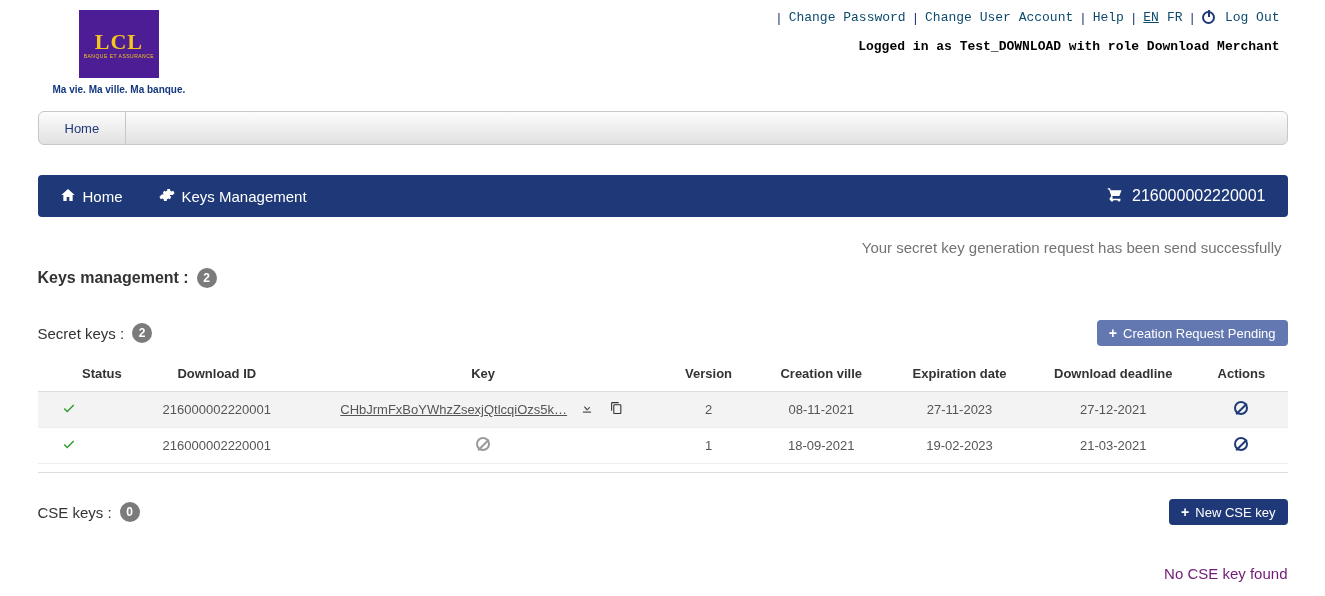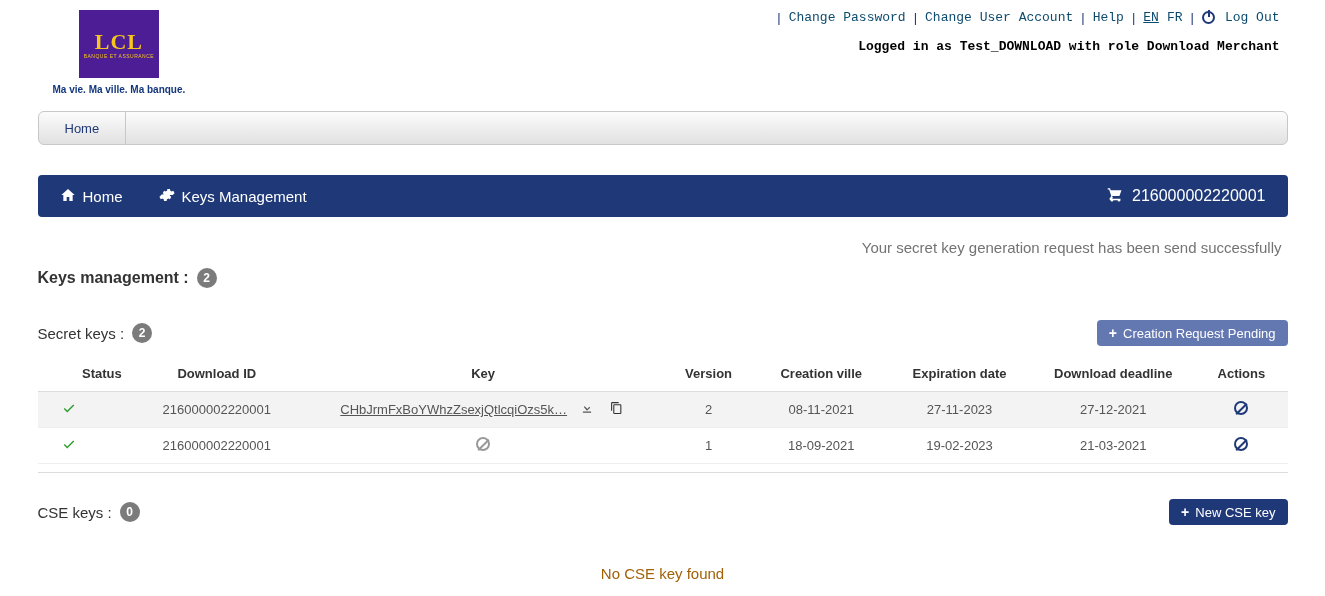--- a/index.html
+++ b/index.html
@@ -64,21 +64,21 @@
   .forbid { display:inline-block; width:14px; height:14px; border:2px solid #1f3978; border-radius:50%; position:relative;}
   .forbid::after { content:""; position:absolute; width:15px; height:2px; background:#1f3978; top:5px; left:-2px; transform:rotate(-45deg);}
   .forbid.gray { border-color:#999;}
   .forbid.gray::after { background:#999;}
   .key-cell { display:flex; align-items:center; justify-content:center; gap:10px;text-decoration:underline;}
   .key-text { font-size:13px;}
 
   .hr { border:none; border-top:1px solid #ddd; margin-top:8px;}
 
   .cse-row { display:flex; justify-content:space-between; align-items:center; margin-top:26px;}
-  .no-cse { text-align:center; color:#a16207; font-size:15px; margin-top:40px;}
+  .no-cse { text-align:right; color:#701a75; font-size:15px; margin-top:40px;}
 </style>
 </head>
 <body>
 
 <div class="page">
 
   <div class="top-header">
     <div class="logo-block">
       <div class="logo-box">
         <span class="logo-text">LCL</span>

